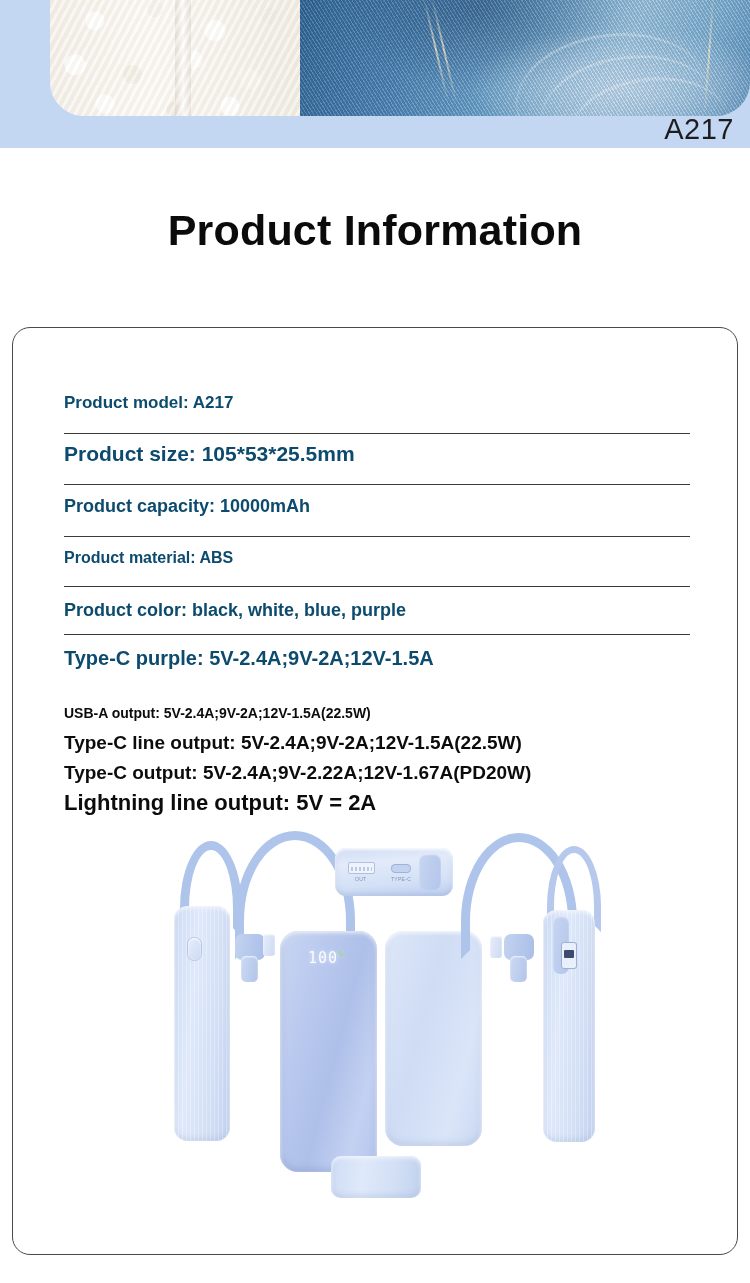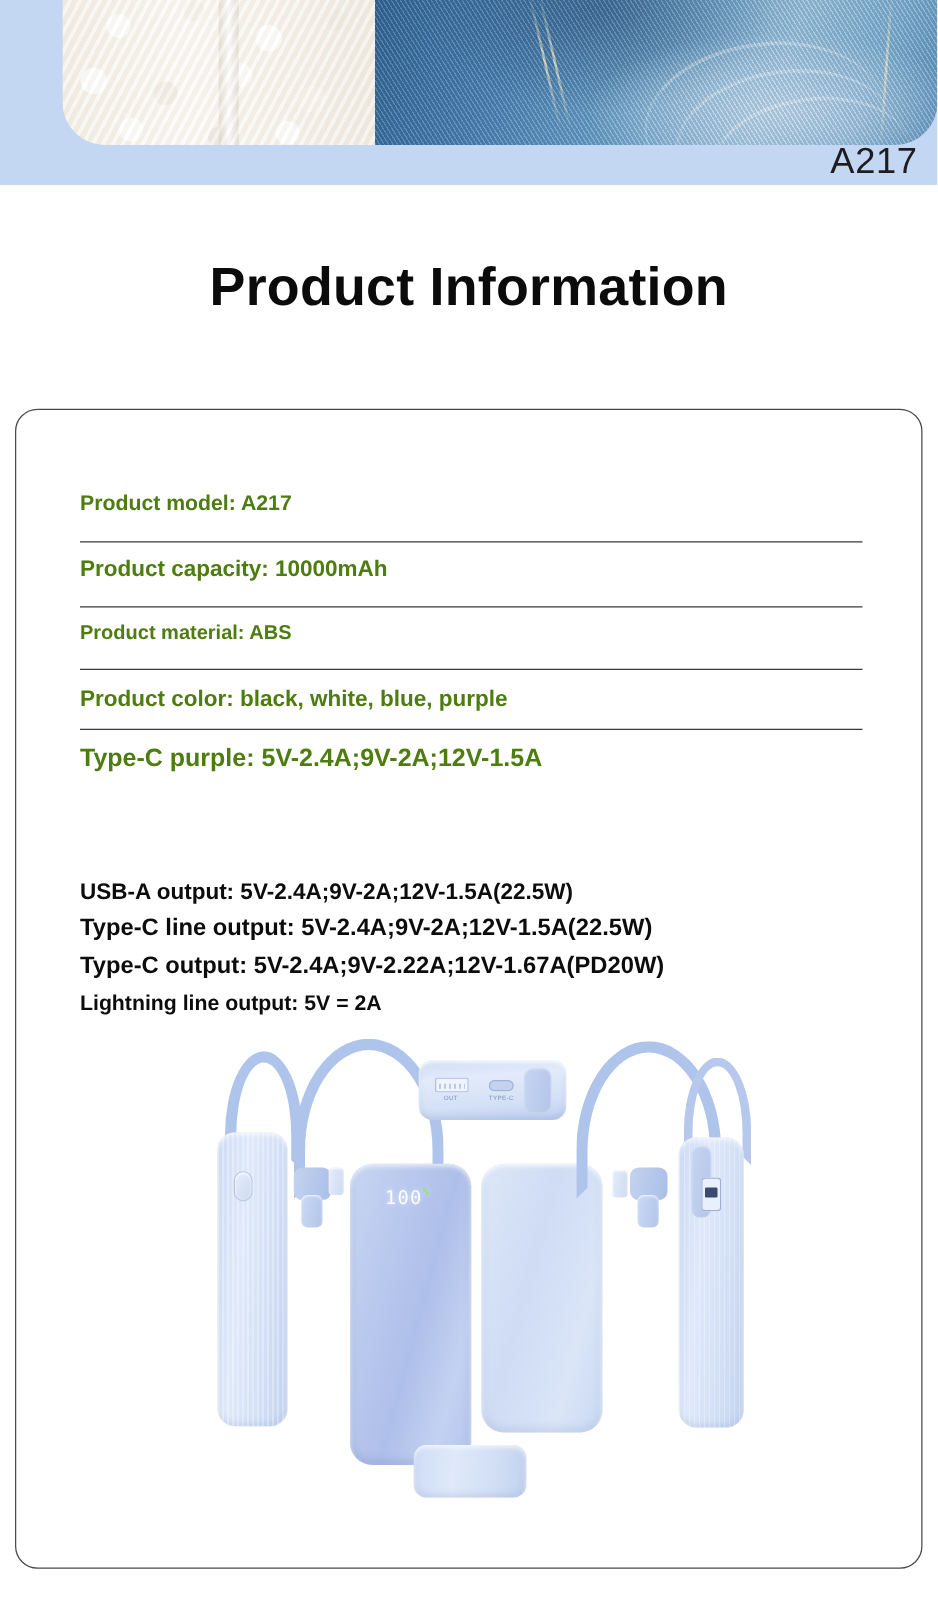--- a/index.html
+++ b/index.html
@@ -139,21 +139,21 @@
   }
   .spec-row {
     position: relative;
     padding: 0;
     border-bottom: 1.5px solid #3a3a3a;
   }
   .spec-row:last-child { border-bottom: none; }
   .spec-row .txt {
     display: block;
     font-weight: bold;
-    color: #4d7c0f;
+    color: #0c4a6e;
     white-space: nowrap;
   }
   .r-model  { height: 50px; }
   .r-model  .txt { font-size: 17px; padding-top: 10px; }
   .r-size   { height: 50px; }
   .r-size   .txt { font-size: 21px; padding-top: 8px; }
   .r-cap    { height: 51px; }
   .r-cap    .txt { font-size: 18px; padding-top: 11px; }
   .r-mat    { height: 49px; }
   .r-mat    .txt { font-size: 16px; padding-top: 12px; }
@@ -166,24 +166,24 @@
     position: absolute;
     left: 51px; top: 370px;
     width: 640px;
   }
   .out-line {
     display: block;
     font-weight: bold;
     color: #0c0c0c;
     white-space: nowrap;
   }
-  .out-1 { font-size: 18px; line-height: 30px; }
+  .out-1 { font-size: 14px; line-height: 30px; }
   .out-2 { font-size: 19px; line-height: 30px; }
   .out-3 { font-size: 19px; line-height: 30px; }
-  .out-4 { font-size: 17px; line-height: 30px; }
+  .out-4 { font-size: 22px; line-height: 30px; }
 
   
   .product-stage {
     position: absolute;
     left: 0; top: 498px;
     width: 726px;
     height: 400px;
   }
   .pb { position: absolute; }
 
@@ -336,20 +336,23 @@
 </div>
 
 <div class="page-title">Product Information</div>
 
 <div class="spec-card">
 
   <div class="spec-list">
     <div class="spec-row r-model">
       <span class="txt">Product model: A217</span>
     </div>
+    <div class="spec-row r-size">
+      <span class="txt">Product size: 105*53*25.5mm</span>
+    </div>
     <div class="spec-row r-cap">
       <span class="txt">Product capacity: 10000mAh</span>
     </div>
     <div class="spec-row r-mat">
       <span class="txt">Product material: ABS</span>
     </div>
     <div class="spec-row r-color">
       <span class="txt">Product color: black, white, blue, purple</span>
     </div>
     <div class="spec-row r-input">

